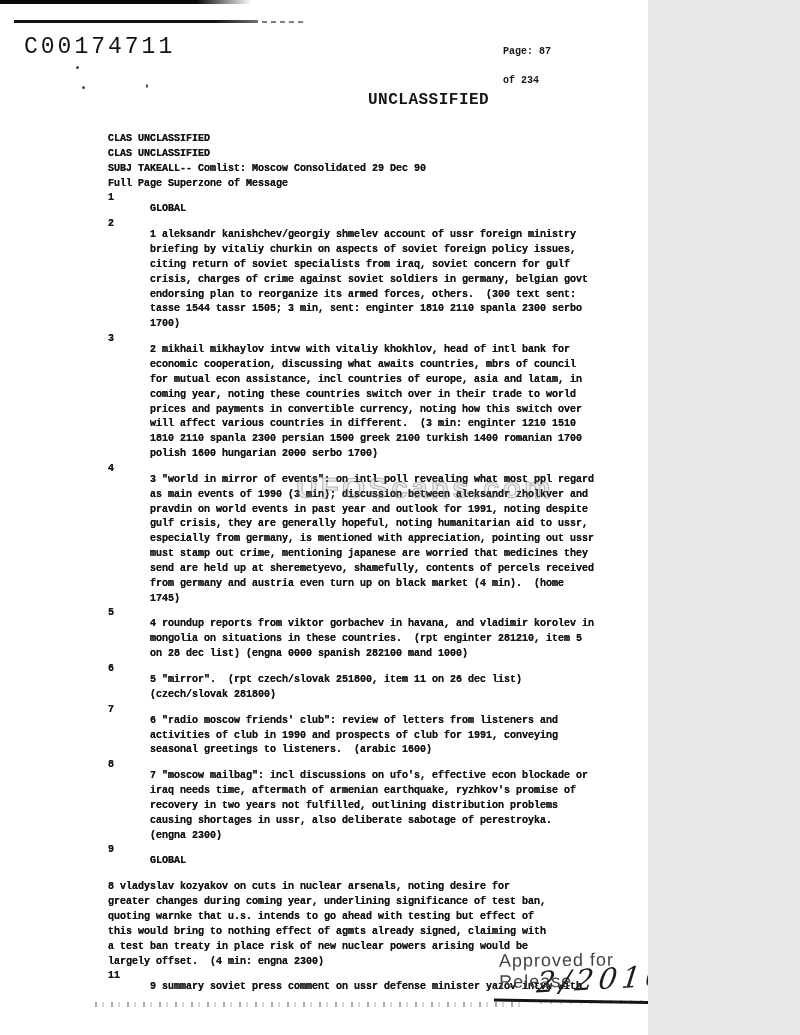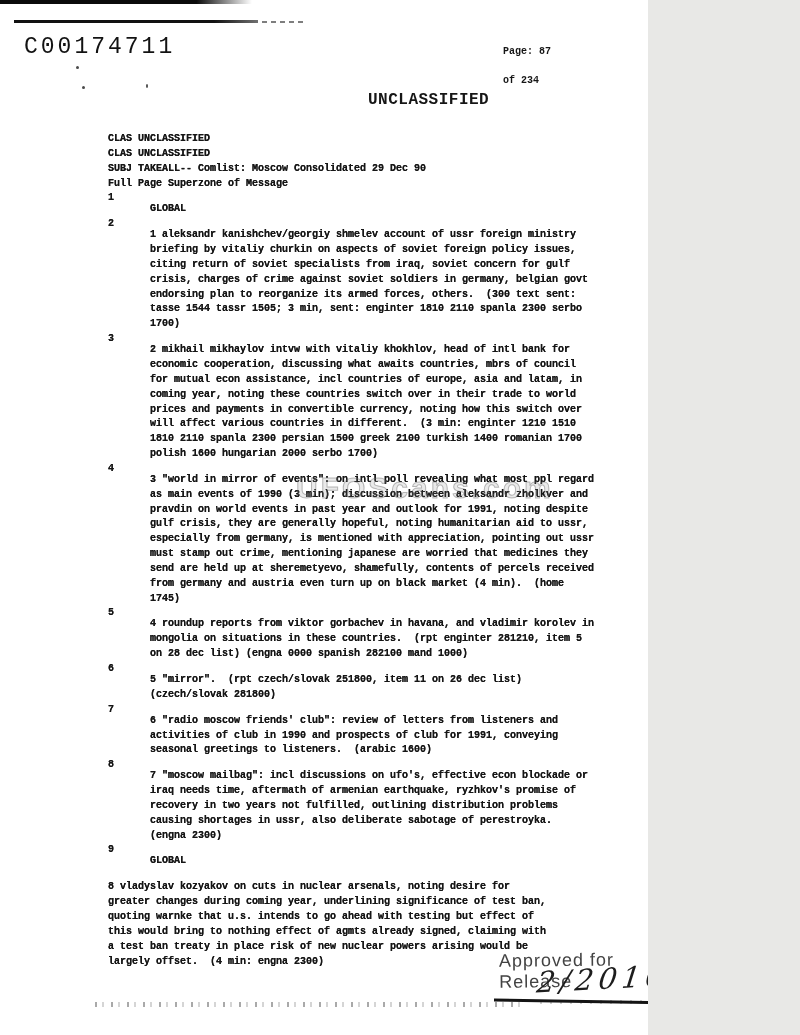--- a/index.html
+++ b/index.html
@@ -162,20 +162,24 @@
       <span class="txt">GLOBAL</span>
     </div>
     <div class="item">
       <span class="txt">8 vladyslav kozyakov on cuts in nuclear arsenals, noting desire for
 greater changes during coming year, underlining significance of test ban,
 quoting warnke that u.s. intends to go ahead with testing but effect of
 this would bring to nothing effect of agmts already signed, claiming with
 a test ban treaty in place risk of new nuclear powers arising would be
 largely offset.  (4 min: engna 2300)</span>
     </div>
+    <div class="item">
+      <span class="num">11</span>
+      <span class="txt">9 summary soviet press comment on ussr defense minister yazov intvw with</span>
+    </div>
   </div>
 
   <div class="watermark">UFOScans.com</div>
 
   <div class="handwritten-58">58</div>
   <div class="approved-stamp">Approved for Release</div>
   <div class="approved-date">2/2010</div>
   <div class="date-underline"></div>
 
 </div>

